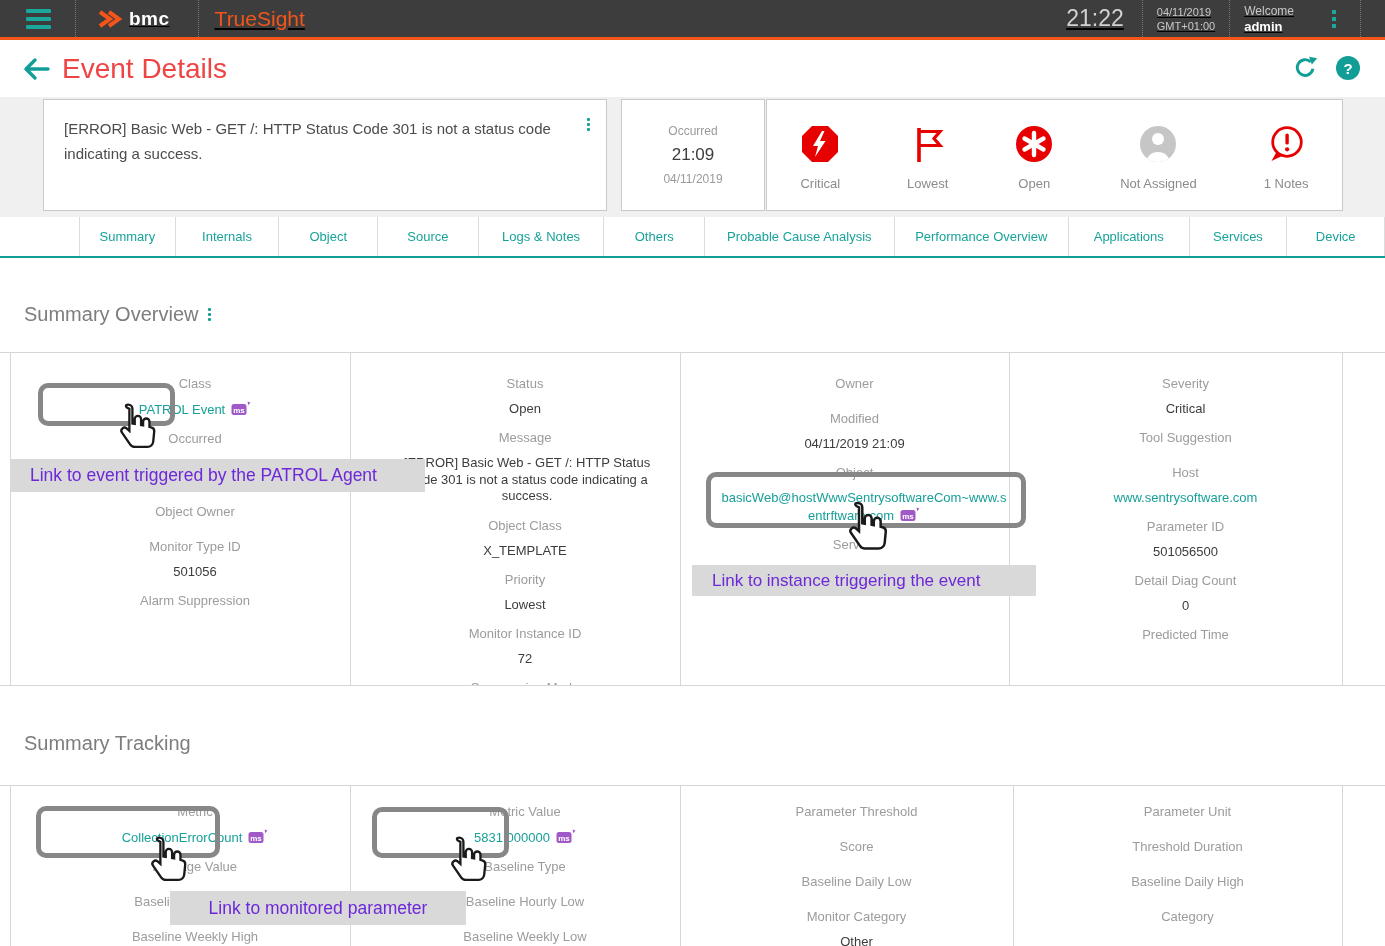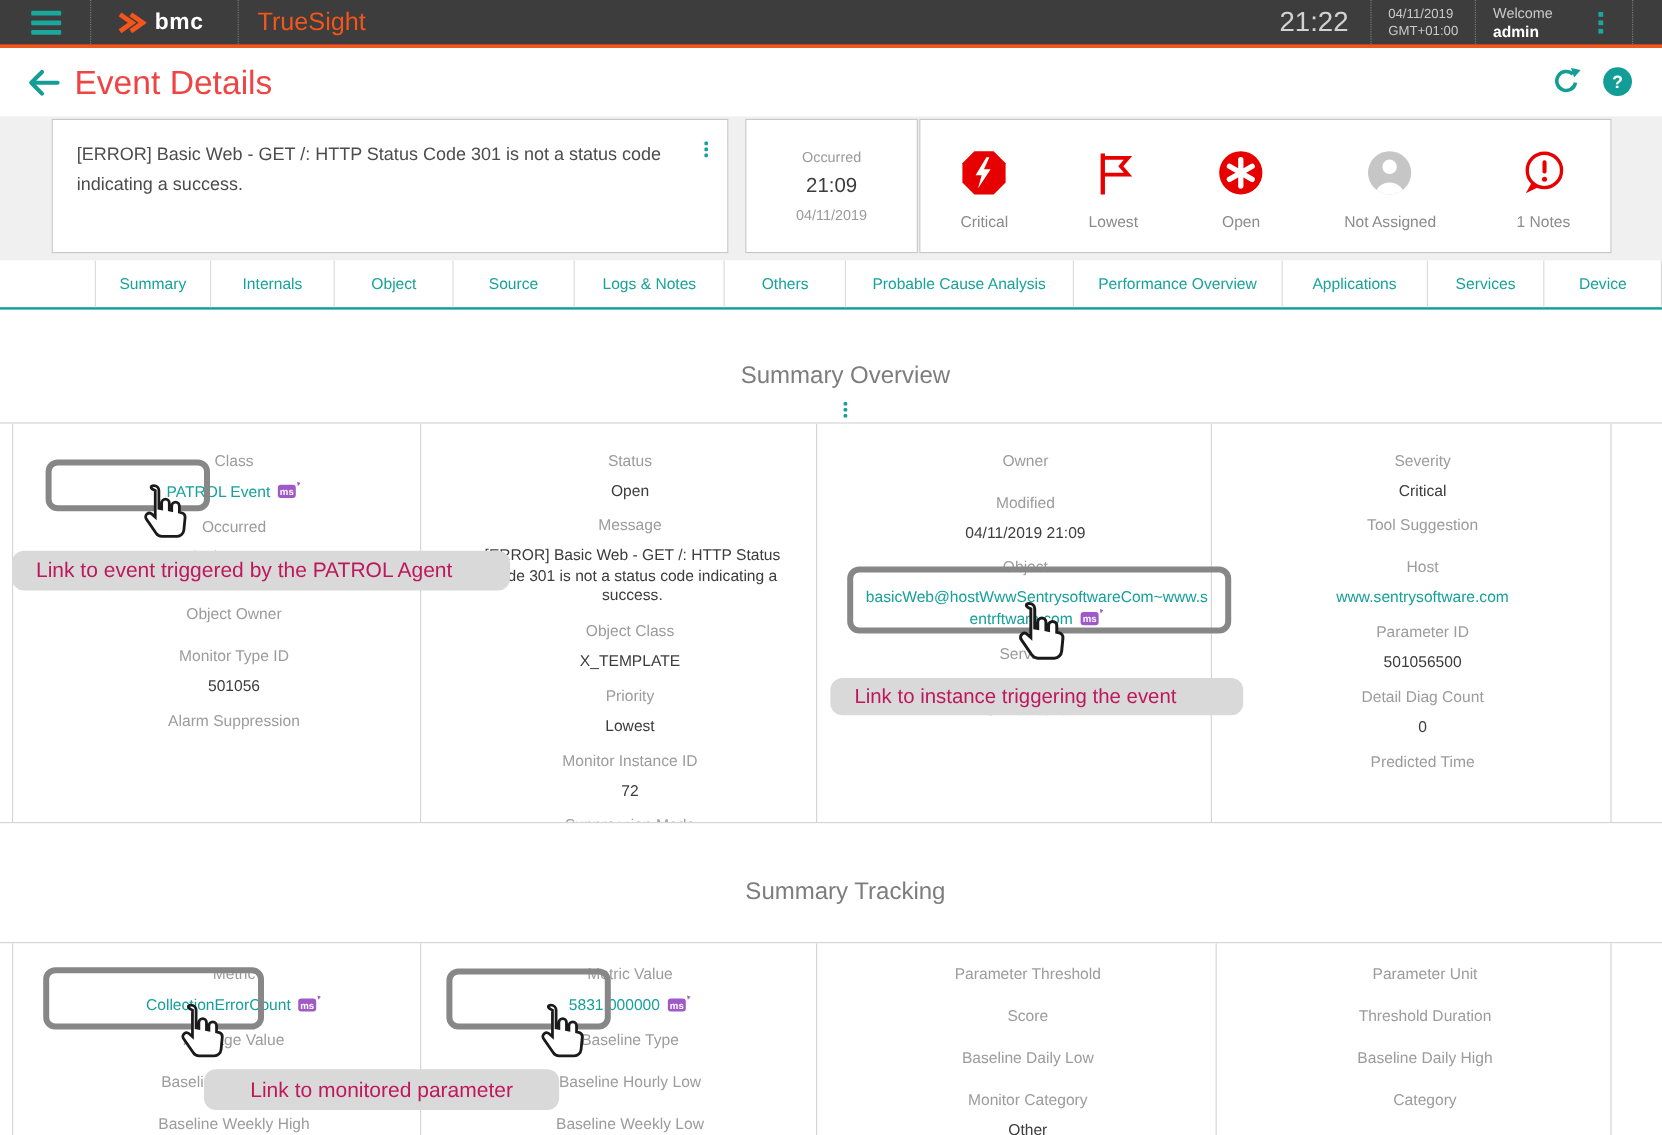--- a/index.html
+++ b/index.html
@@ -2,21 +2,21 @@
 <html><head>
 <meta charset="utf-8">
 <style>
   html,body{margin:0;padding:0;}
   body{width:1385px;height:946px;overflow:hidden;background:#fff;
        font-family:"Liberation Sans",sans-serif;-webkit-font-smoothing:antialiased;}
   .page{position:relative;width:1385px;height:946px;overflow:hidden;}
 
   
   .topbar{height:37px;background:#3d3d3d;border-bottom:3px solid #f4551a;
-          display:flex;align-items:center;}
+          display:flex;align-items:center;text-decoration:underline;}
   .tb-sep{border-left:1px dotted #787878;height:37px;margin:0 0;}
   .hamburger{margin:0 24px 0 26px;display:flex;flex-direction:column;gap:4px;cursor:pointer;}
   .hamburger i{width:25px;height:4px;background:#1aa79d;border-radius:1px;}
   .brand{display:flex;align-items:center;gap:7px;margin:0 28px 0 22px;}
   .brand .bmctxt{color:#fff;font-size:19px;font-weight:bold;letter-spacing:.5px;}
   .product{color:#f4551a;font-size:21px;margin:0 30px 0 16px;}
   .tb-spacer{flex:1;}
   .tb-time{color:#d2d2d2;font-size:23px;margin:0 18px;}
   .tb-date{color:#c9c9c9;font-size:11px;line-height:14px;margin:0 14px;}
   .tb-welcome{margin:0 14px;font-size:12px;color:#c9c9c9;line-height:15px;}
@@ -52,43 +52,43 @@
   .tabrow{display:flex;margin-left:35px;height:39px;padding-left:44px;}
   .tab{box-sizing:border-box;border-left:1px solid #dcdcdc;display:flex;align-items:center;
        justify-content:center;font-size:13px;color:#18a39a;cursor:pointer;white-space:nowrap;}
   .tab:last-child{border-right:1px solid #dcdcdc;}
   .tab:nth-child(1){width:96px}.tab:nth-child(2){width:104px}.tab:nth-child(3){width:99px}
   .tab:nth-child(4){width:101px}.tab:nth-child(5){width:126px}.tab:nth-child(6){width:101px}
   .tab:nth-child(7){width:190px}.tab:nth-child(8){width:175px}.tab:nth-child(9){width:121px}
   .tab:nth-child(10){width:98px}.tab:nth-child(11){width:99px}
 
   
-  .sechead{display:flex;align-items:center;gap:10px;margin:44px 0 0 24px;height:24px;flex-direction:column;}
-  .sechead.second{margin-top:45px;justify-content:flex-end;}
+  .sechead{display:flex;align-items:center;gap:10px;margin:44px 0 0 24px;height:24px;}
+  .sechead.second{margin-top:45px;}
   .sechead h2{margin:0;font-size:20px;font-weight:400;color:#7d7d7d;}
   .panel{display:flex;border-top:1px solid #d6d6d6;padding-left:10px;box-sizing:border-box;}
   .p-overview{margin-top:26px;height:334px;overflow:hidden;border-bottom:1px solid #d6d6d6;}
   .p-tracking{margin-top:30px;height:161px;overflow:hidden;}
   .pcol{box-sizing:border-box;border-right:1px solid #d6d6d6;padding:23px 18px 0 37px;}
   .pcol.c1{border-left:1px solid #d6d6d6;padding-left:47px;width:341px;}
   .pcol.c2{width:330px;}.pcol.c3{width:329px;}.pcol.c4{width:333px;}
   .p-tracking .pcol{padding-top:18px;}
   .fld{margin-bottom:13px;text-align:center;}
   .fld.empty{margin-bottom:20px;}
   .fld.mt32{margin-top:32px;}
   .lbl{font-size:13px;color:#9c9c9c;line-height:15px;margin-bottom:10px;}
   .val{font-size:13px;color:#3c3c3c;line-height:16px;}
   .lnk{color:#16a099;text-decoration:none;cursor:pointer;}
   .w-msg{width:278px;line-height:16.5px;}
   .w-obj{width:292px;word-break:break-all;line-height:16.5px;}
   .msbadge{vertical-align:-2px;margin-left:6px;}
 
   
   .ring{position:absolute;border:5px solid #878787;border-radius:10px;z-index:55;pointer-events:none;}
-  .callout{position:absolute;background:#d9d9d9;color:#be185d;font-size:17.5px;z-index:50;border-radius:10px;}
+  .callout{position:absolute;background:#d9d9d9;color:#6d28d9;font-size:17.5px;z-index:50;}
   .hand{position:absolute;z-index:60;pointer-events:none;}
 </style>
 </head>
 <body>
 
 <div class="page">
 
   <header class="topbar">
     <div class="hamburger">
         <i></i>

